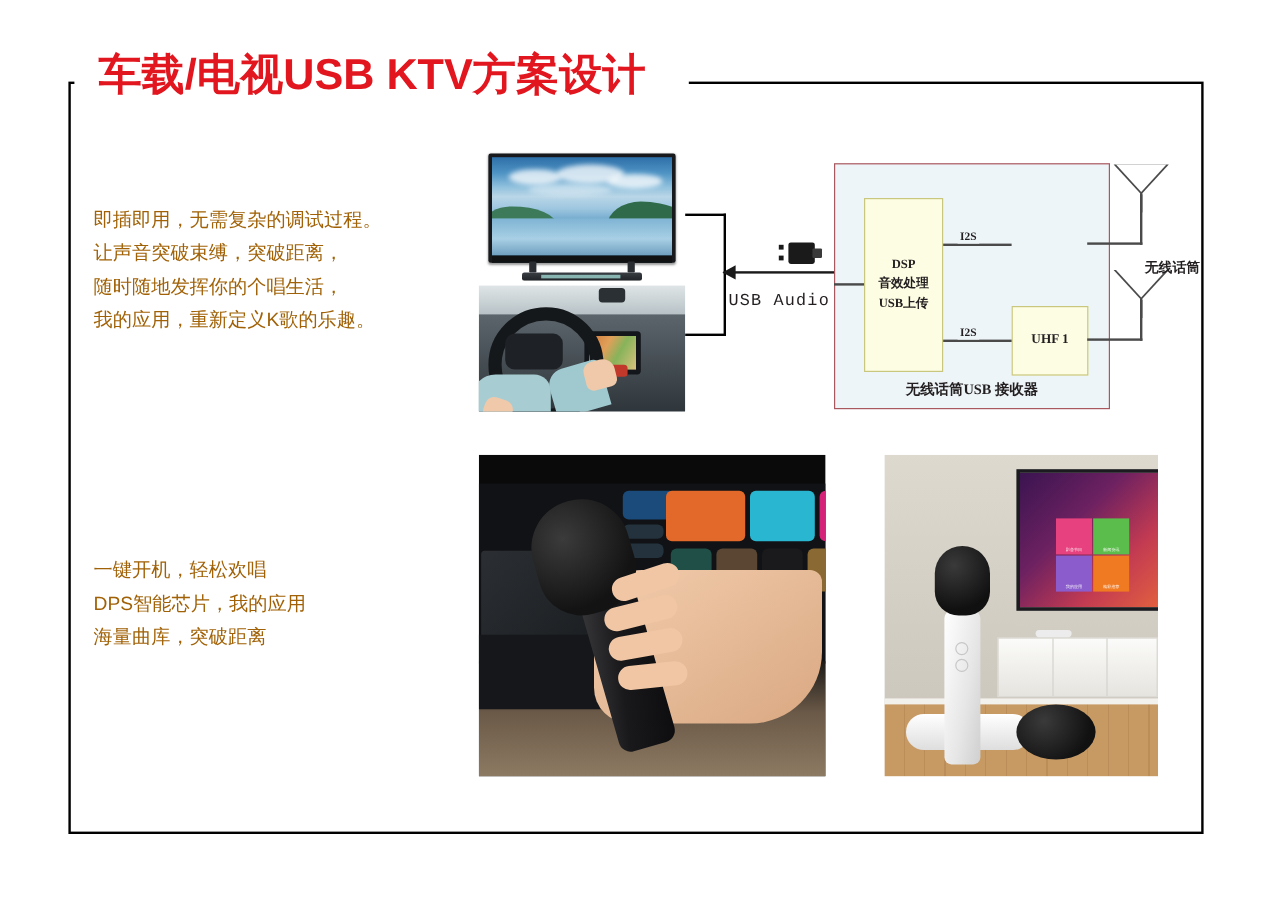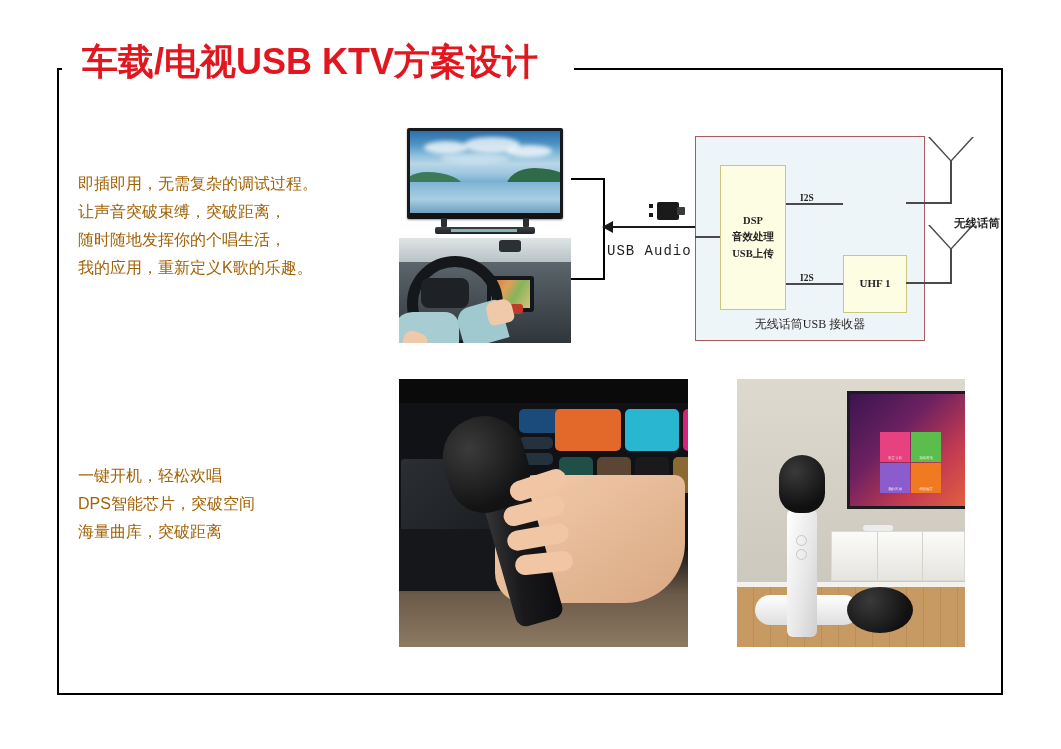--- a/index.html
+++ b/index.html
@@ -347,21 +347,21 @@
   .i2s-label {
     position: absolute;
     font-family: "Liberation Serif", "DejaVu Serif", serif;
     font-size: 9.5px; font-weight: bold; color: #231f20;
     background: #eef5f8; padding: 0 2px;
   }
   #diagram-caption {
     position: absolute; left: 0; right: 0; bottom: 7px;
     text-align: center;
     font-family: "Liberation Serif", "DejaVu Serif", serif;
-    font-size: 12px; font-weight: normal; color: #231f20;
+    font-size: 12px; font-weight: bold; color: #231f20;
   }
 
   
   .antenna { position: absolute; width: 46px; height: 40px; }
   .antenna .tri {
     position: absolute; left: 0; top: 0;
     width: 0; height: 0;
     border-left: 23px solid transparent;
     border-right: 23px solid transparent;
     border-top: 25px solid #4a4a4a;
@@ -399,21 +399,21 @@
 
 <div id="copy-top" class="copy-block">
   <div>即插即用，无需复杂的调试过程。</div>
   <div>让声音突破束缚，突破距离，</div>
   <div>随时随地发挥你的个唱生活，</div>
   <div>我的应用，重新定义K歌的乐趣。</div>
 </div>
 
 <div id="copy-bottom" class="copy-block">
   <div>一键开机，轻松欢唱</div>
-  <div>DPS智能芯片，突破空间</div>
+  <div>DPS智能芯片，我的应用</div>
   <div>海量曲库，突破距离</div>
 </div>
 
 <div id="photo-tv" class="photo">
   <div class="tv-body">
     <div class="tv-screen">
       <div class="tv-cloud" style="left:14px;top:10px;width:44px;height:13px;"></div>
       <div class="tv-cloud" style="left:54px;top:6px;width:56px;height:16px;"></div>
       <div class="tv-cloud" style="left:96px;top:14px;width:46px;height:12px;"></div>
       <div class="tv-cloud" style="left:30px;top:22px;width:70px;height:10px;opacity:.55;"></div>

